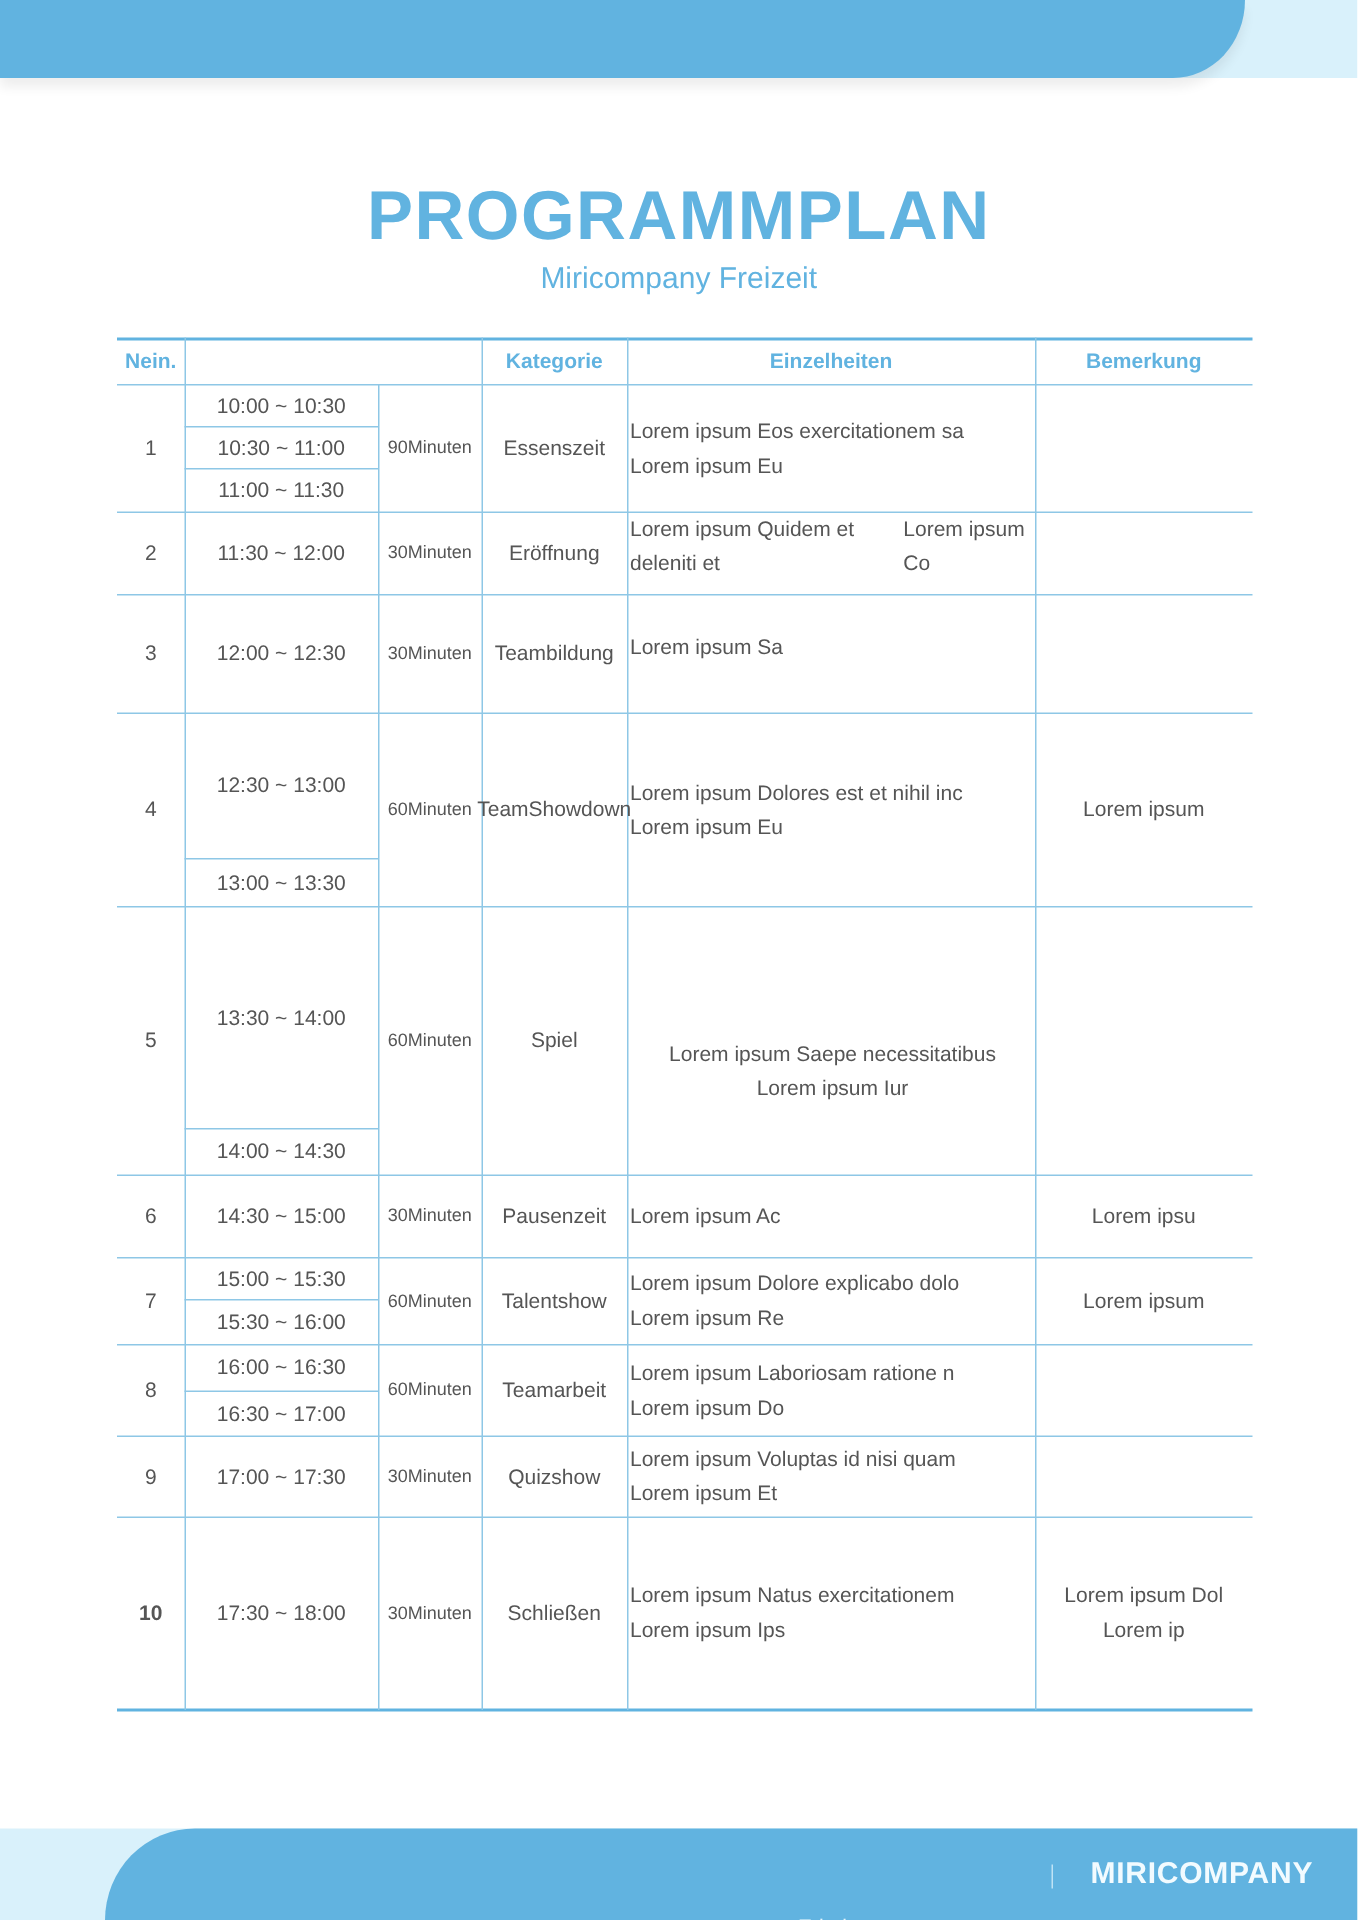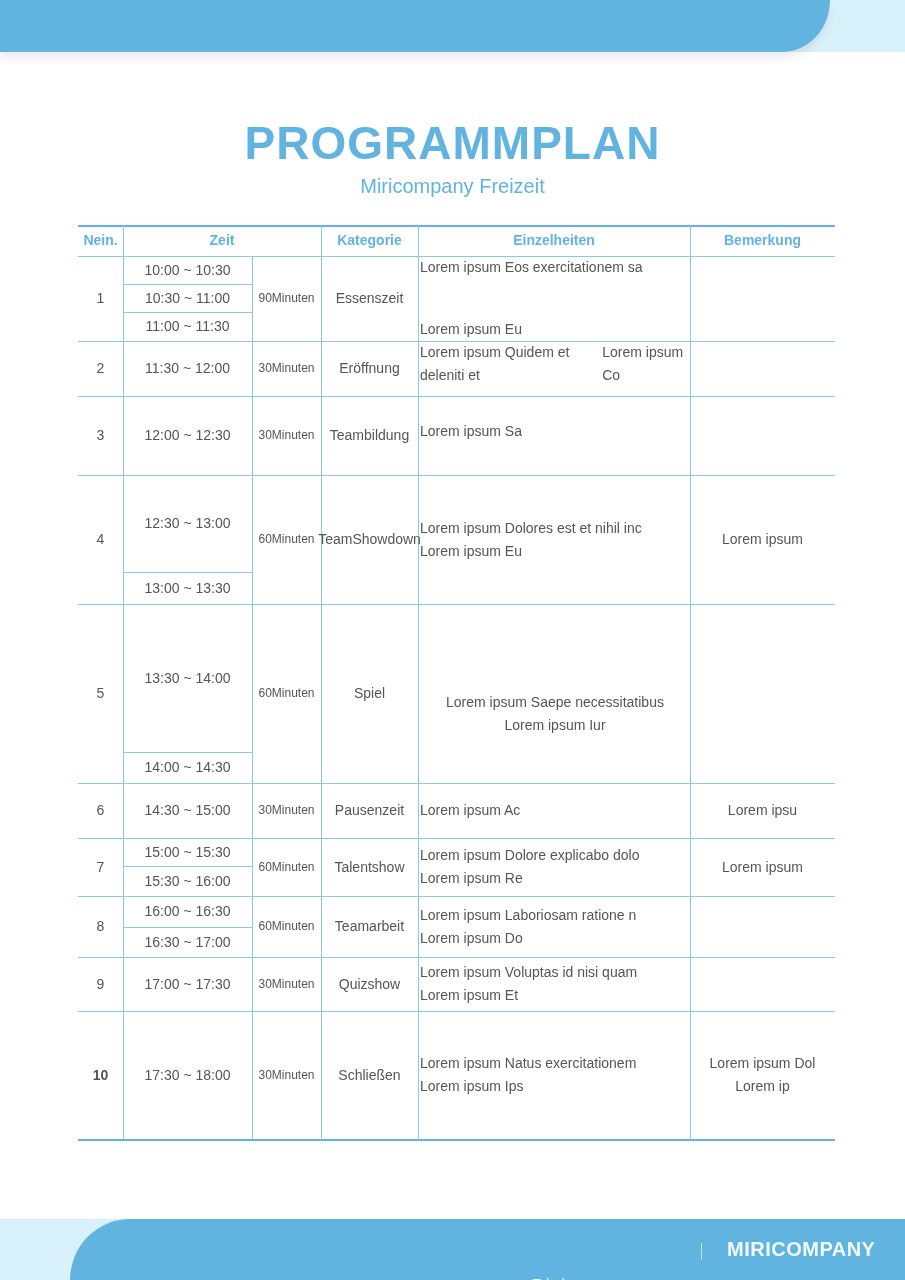--- a/index.html
+++ b/index.html
@@ -64,33 +64,32 @@
   <div class="subline" style="left:45px;width:129px;top:641px"></div>
   <div class="subline" style="left:45px;width:129px;top:702px"></div>
 
   <div class="vline" style="left:45px;top:0;height:915px"></div>
   <div class="vline" style="left:174px;top:31px;height:884px"></div>
   <div class="vline" style="left:243px;top:0;height:915px"></div>
   <div class="vline" style="left:340px;top:0;height:915px"></div>
   <div class="vline" style="left:612px;top:0;height:915px"></div>
 
   <div class="cell hdr" style="left:0;top:0;width:45px;height:31px">Nein.</div>
-  <div class="cell hdr" style="left:45px;top:0;width:198px;height:31px">Zeit</div>
   <div class="cell hdr" style="left:243px;top:0;width:97px;height:31px">Kategorie</div>
   <div class="cell hdr" style="left:340px;top:0;width:272px;height:31px">Einzelheiten</div>
   <div class="cell hdr" style="left:612px;top:0;width:145px;height:31px">Bemerkung</div>
 
   <div>
     <div class="cell" style="left:0;top:31px;width:45px;height:85px">1</div>
     <div class="cell" style="left:45px;top:31px;width:129px;height:28px">10:00 ~ 10:30</div>
     <div class="cell" style="left:45px;top:59px;width:129px;height:28px">10:30 ~ 11:00</div>
     <div class="cell" style="left:45px;top:87px;width:129px;height:29px">11:00 ~ 11:30</div>
     <div class="cell small" style="left:174px;top:31px;width:69px;height:85px">90Minuten</div>
     <div class="cell" style="left:243px;top:31px;width:97px;height:85px">Essenszeit</div>
-    <div class="cell left" style="left:340px;top:31px;width:272px;height:85px;flex-direction:column;align-items:flex-start;justify-content:space-between">
+    <div class="cell left" style="left:340px;top:31px;width:272px;height:85px;flex-direction:column;align-items:flex-start;justify-content:center">
       <span>Lorem ipsum Eos exercitationem sa</span>
       <span>Lorem ipsum Eu</span>
     </div>
     <div class="cell" style="left:612px;top:31px;width:145px;height:85px"></div>
   </div>
 
   <div>
     <div class="cell" style="left:0;top:116px;width:45px;height:55px">2</div>
     <div class="cell" style="left:45px;top:116px;width:129px;height:55px">11:30 ~ 12:00</div>
     <div class="cell small" style="left:174px;top:116px;width:69px;height:55px">30Minuten</div>

